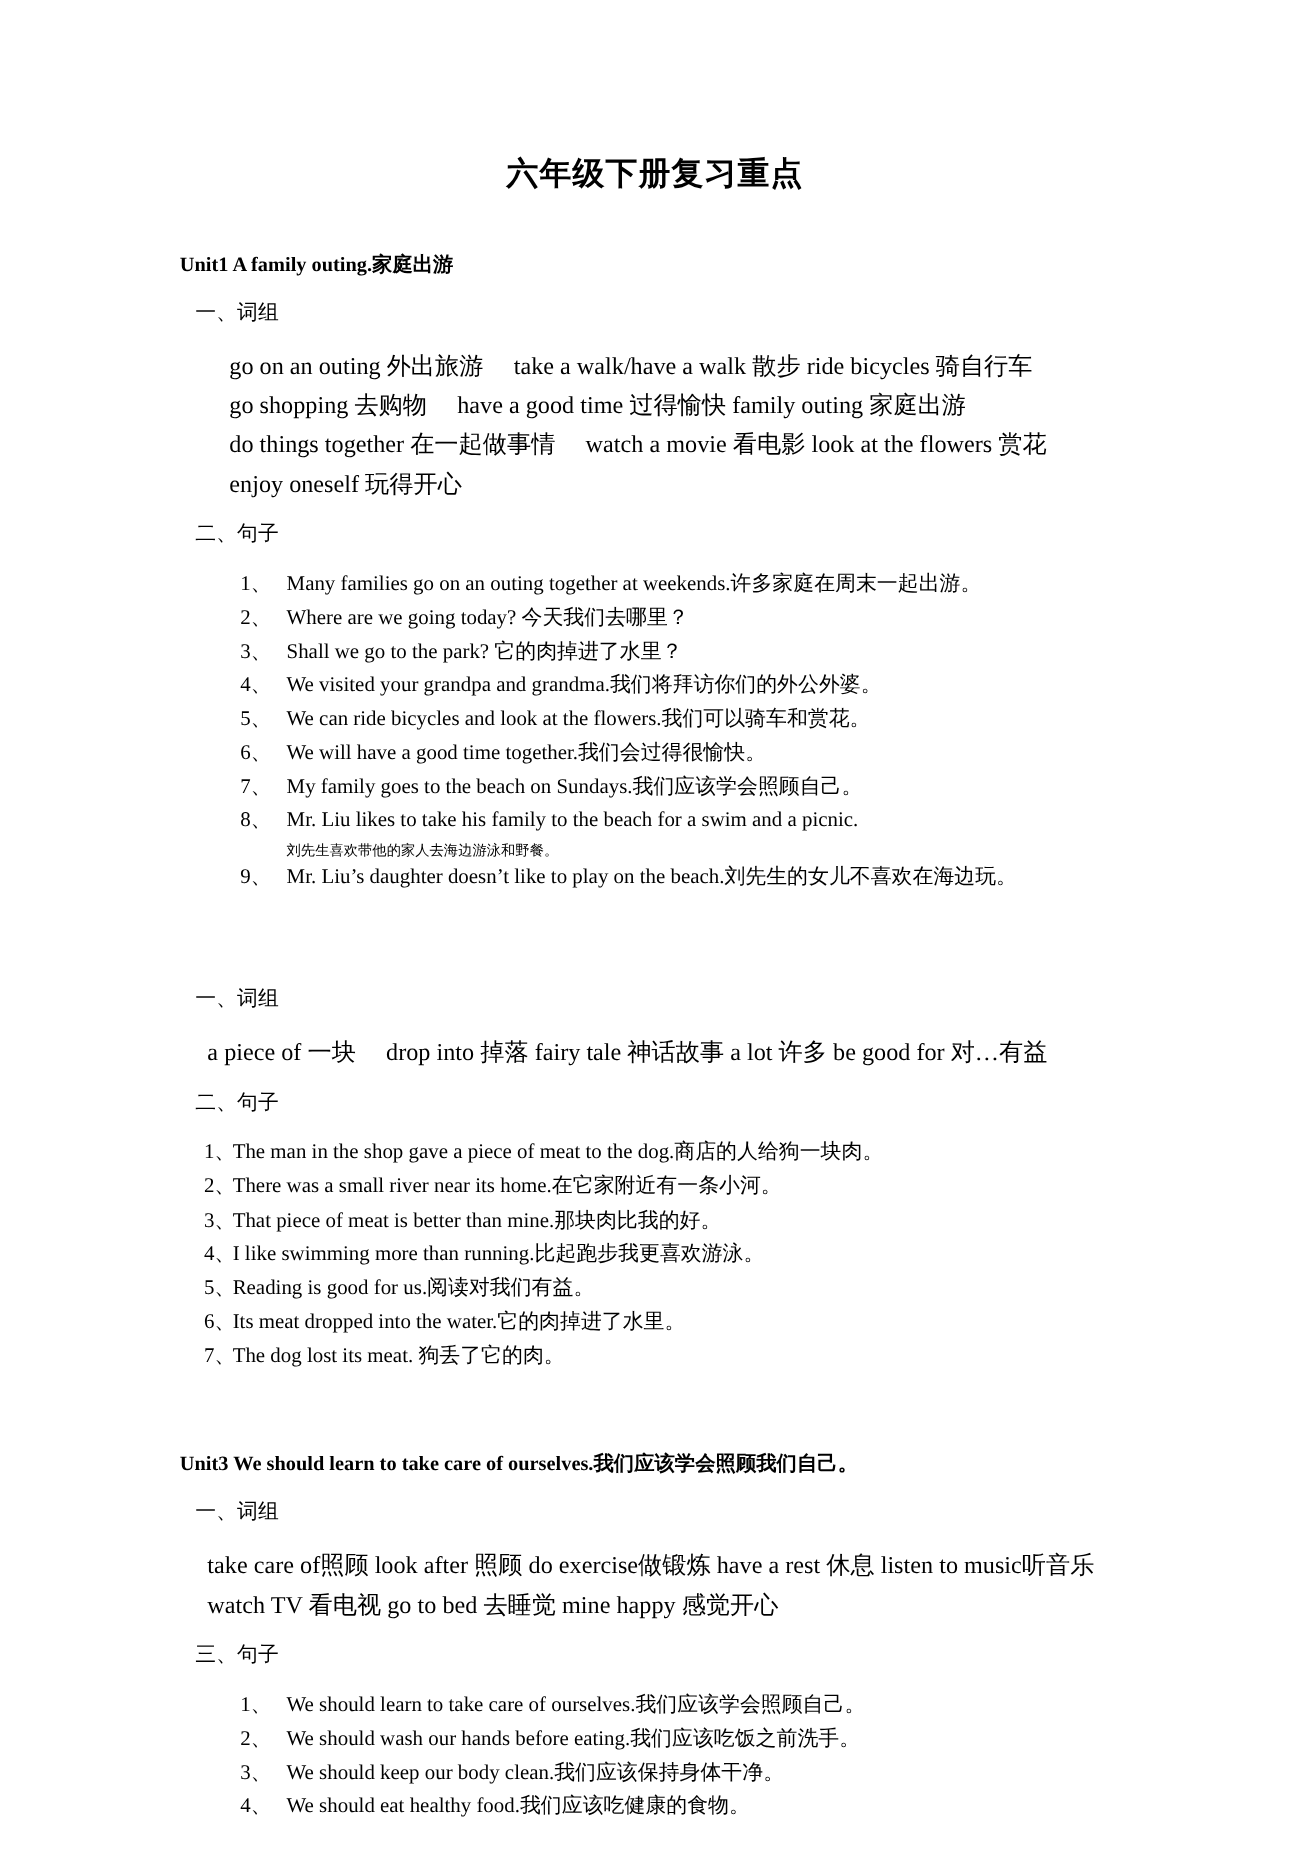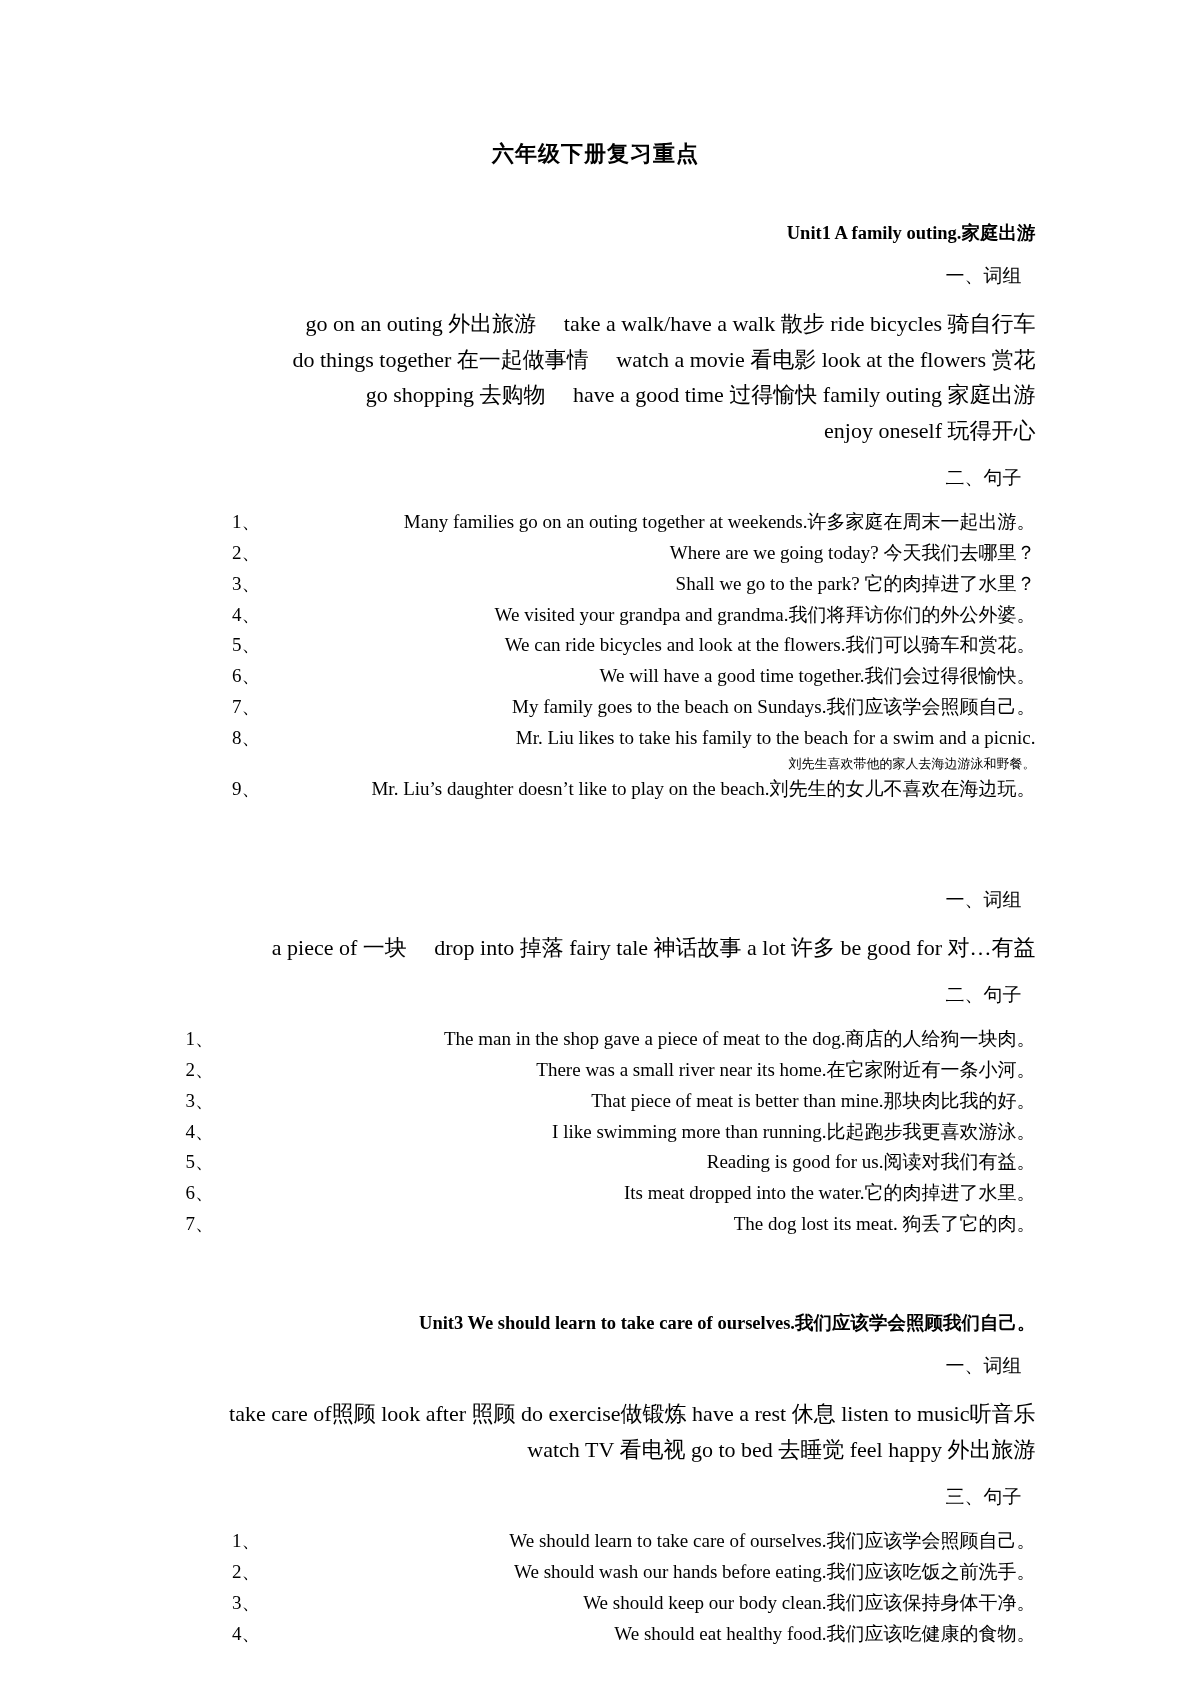--- a/index.html
+++ b/index.html
@@ -16,33 +16,32 @@
     width: 1191px;
     height: 1684px;
     margin: 0 auto;
     background: #ffffff;
     overflow: hidden;
     box-sizing: border-box;
     padding: 0;
   }
   .doc-title {
     text-align: center;
-    font-size: 22px;
+    font-size: 29px;
     font-weight: bold;
     letter-spacing: 1px;
     margin: 0;
     padding-top: 140px;
     line-height: 1.25;
   }
   .content {
     margin: 0 auto;
     width: 880px;
     padding-left: 8px;
     box-sizing: border-box;
-    text-align: right;
   }
   .unit {
     margin-top: 0;
   }
   .unit-head {
     font-size: 18.5px;
     font-weight: bold;
     line-height: 1.5;
     margin-top: 52px;
     margin-bottom: 4px;
@@ -101,22 +100,22 @@
 <div class="page">
 
   <h1 class="doc-title">六年级下册复习重点</h1>
 
   <div class="content">
 
     <section class="unit">
       <div class="unit-head">Unit1 A family outing.家庭出游</div>
       <div class="section-label">一、词组</div>
       <div class="phrase-line indent-1">go on an outing  外出旅游　 take a walk/have a walk  散步  ride bicycles 骑自行车</div>
+      <div class="phrase-line indent-1">go shopping  去购物　 have a good time 过得愉快  family outing  家庭出游</div>
       <div class="phrase-line indent-1">do things together 在一起做事情　 watch a movie 看电影  look at the flowers 赏花</div>
-      <div class="phrase-line indent-1">go shopping  去购物　 have a good time 过得愉快  family outing  家庭出游</div>
       <div class="phrase-line indent-1">enjoy oneself  玩得开心</div>
       <div class="section-label">二、句子</div>
       <div class="sent-list style-wide">
         <div class="sent-item">
             <span class="num">1、</span>
             <span class="txt">Many families go on an outing together at weekends.许多家庭在周末一起出游。</span>
           </div>
         <div class="sent-item">
             <span class="num">2、</span>
             <span class="txt">Where are we going today?  今天我们去哪里？</span>
@@ -190,21 +189,21 @@
           </div>
       </div>
     </section>
 
     <div class="gap-after-unit2"></div>
 
     <section class="unit">
       <div class="unit-head" style="margin-top:0">Unit3 We should learn to take care of ourselves.我们应该学会照顾我们自己。</div>
       <div class="section-label">一、词组</div>
       <div class="phrase-line indent-2">take care of照顾  look after  照顾  do exercise做锻炼  have a rest  休息  listen to music听音乐</div>
-      <div class="phrase-line indent-2">watch TV 看电视  go to bed 去睡觉 feel happy  外出旅游</div>
+      <div class="phrase-line indent-2">watch TV 看电视  go to bed 去睡觉 mine happy  感觉开心</div>
       <div class="section-label">三、句子</div>
       <div class="sent-list style-wide">
         <div class="sent-item">
             <span class="num">1、</span>
             <span class="txt">We should learn to take care of ourselves.我们应该学会照顾自己。</span>
           </div>
         <div class="sent-item">
             <span class="num">2、</span>
             <span class="txt">We should wash our hands before eating.我们应该吃饭之前洗手。</span>
           </div>

